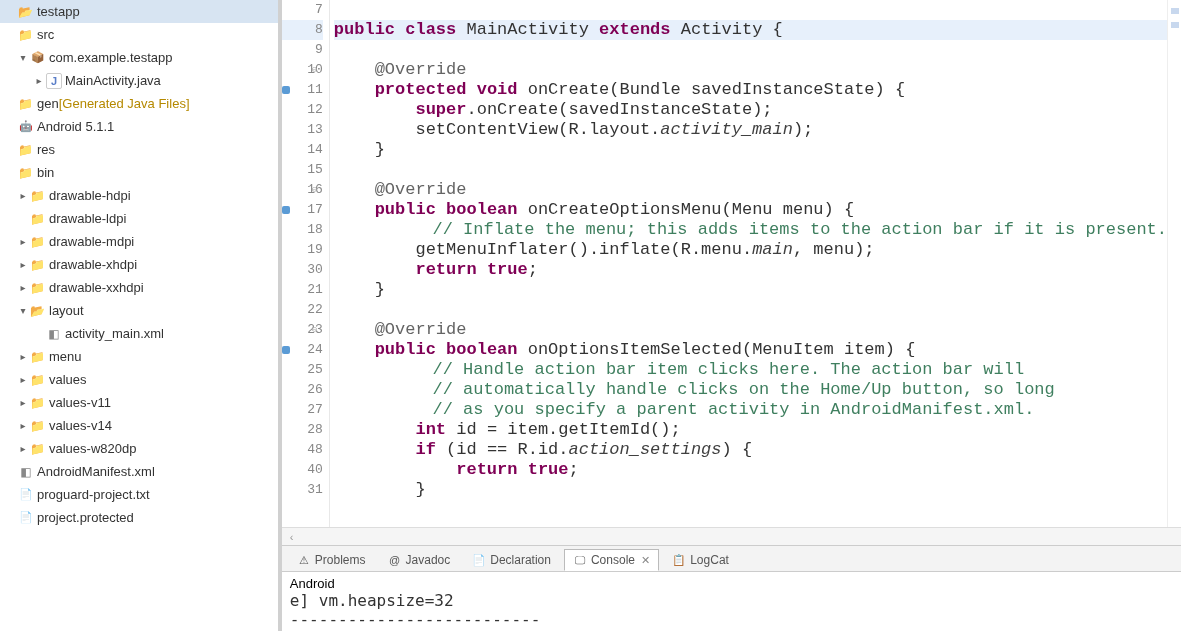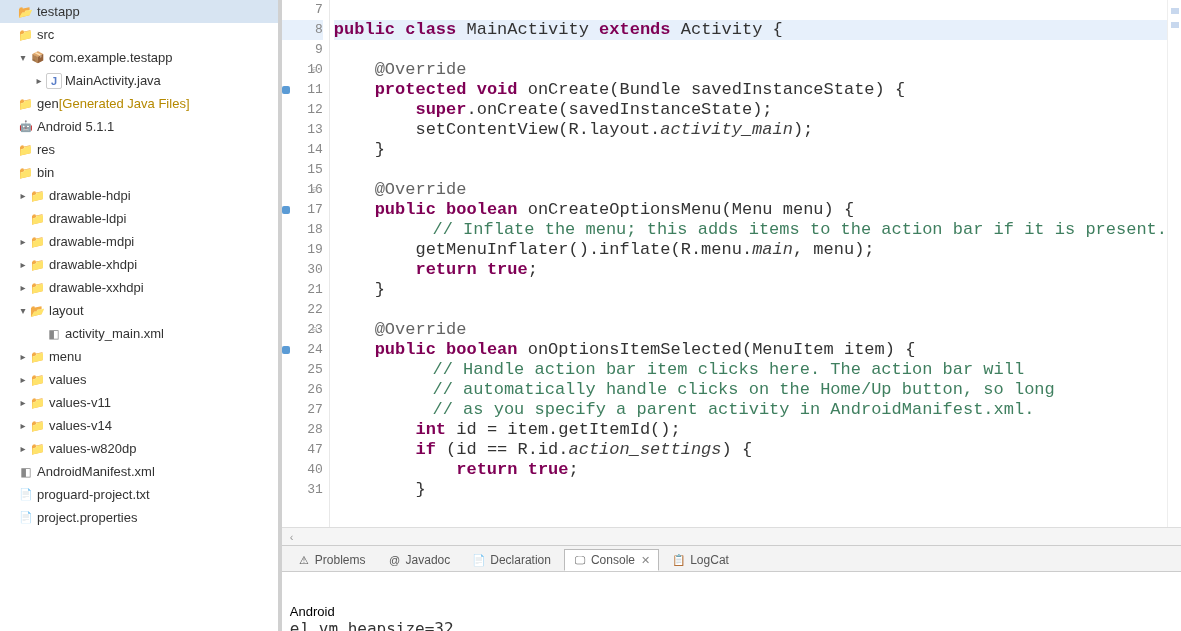--- a/index.html
+++ b/index.html
@@ -92,21 +92,21 @@
 .close-x { font-size:11px; color:#888; padding-left:2px; }
 .console {
   flex:0 0 60px;
   border-top:1px solid #ccc;
   padding:4px 8px;
   font-family: "Segoe UI", sans-serif;
   font-size:13px;
   color:#333;
   overflow:hidden;
 }
-.console-title { font-size:13px; color:#000;margin-top:28px; }
+.console-title { font-size:13px; color:#000; }
 .console-line { font-family: Consolas, monospace; font-size:16px; color:#333; }
 .col-right-strip { width:14px; background:#fff; border-left:1px solid #eee; position:relative; }
 .strip-box { position:absolute; right:2px; width:8px; height:6px; background:#c8d8ee; }
 </style>
 </head>
 <body>
 
 <div class="sidebar">
   <div class="tree-row selected" style="background:#d7e4f2;">
     <span class="twisty"></span>
@@ -216,21 +216,21 @@
         <span>AndroidManifest.xml</span>
       </div>
       <div class="tree-row indent0">
         <span class="twisty"></span>
         <span class="icon txt-icon"></span>
         <span>proguard-project.txt</span>
       </div>
       <div class="tree-row indent0">
         <span class="twisty"></span>
         <span class="icon txt-icon"></span>
-        <span>project.properties</span>
+        <span>project.protected</span>
       </div>
     </div>
 </div>
 
 <div class="main">
   <div class="editor-wrap">
     <div class="gutter" id="gutter">
         <div class="ln">7</div>
         <div class="ln curr">8</div>
         <div class="ln">9</div>
@@ -246,21 +246,21 @@
         <div class="ln">19</div>
         <div class="ln">30</div>
         <div class="ln">21</div>
         <div class="ln">22</div>
         <div class="ln">23<span class="fold">⊖</span></div>
         <div class="ln">24<span class="gutter-mark" style="top: 6px;"></span></div>
         <div class="ln">25</div>
         <div class="ln">26</div>
         <div class="ln">27</div>
         <div class="ln">28</div>
-        <div class="ln">47</div>
+        <div class="ln">48</div>
         <div class="ln">40</div>
         <div class="ln">31</div>
       </div>
     <div class="code" id="code"><div class="line">&nbsp;</div><div class="line curr"><span class="kw">public</span> <span class="kw">class</span> MainActivity <span class="kw">extends</span> Activity {</div><div class="line">&nbsp;</div><div class="line">    <span class="ann">@Override</span></div><div class="line">    <span class="kw">protected</span> <span class="kw">void</span> onCreate(Bundle savedInstanceState) {</div><div class="line">        <span class="kw">super</span>.onCreate(savedInstanceState);</div><div class="line">        setContentView(R.layout.<span class="str">activity_main</span>);</div><div class="line">    }</div><div class="line">&nbsp;</div><div class="line">    <span class="ann">@Override</span></div><div class="line">    <span class="kw">public</span> <span class="kw">boolean</span> onCreateOptionsMenu(Menu menu) {</div><div class="line">        <span class="cmt">// Inflate the menu; this adds items to the action bar if it is present.</span></div><div class="line">        getMenuInflater().inflate(R.menu.<span class="str">main</span>, menu);</div><div class="line">        <span class="kw">return</span> <span class="kw">true</span>;</div><div class="line">    }</div><div class="line">&nbsp;</div><div class="line">    <span class="ann">@Override</span></div><div class="line">    <span class="kw">public</span> <span class="kw">boolean</span> onOptionsItemSelected(MenuItem item) {</div><div class="line">        <span class="cmt">// Handle action bar item clicks here. The action bar will</span></div><div class="line">        <span class="cmt">// automatically handle clicks on the Home/Up button, so long</span></div><div class="line">        <span class="cmt">// as you specify a parent activity in AndroidManifest.xml.</span></div><div class="line">        <span class="kw">int</span> id = item.getItemId();</div><div class="line">        <span class="kw">if</span> (id == R.id.<span class="str">action_settings</span>) {</div><div class="line">            <span class="kw">return</span> <span class="kw">true</span>;</div><div class="line">        }</div></div>
     <div class="col-right-strip">
       <div class="strip-box" style="top:8px;"></div>
       <div class="strip-box" style="top:22px;"></div>
     </div>
   </div>
   <div class="hscroll">

